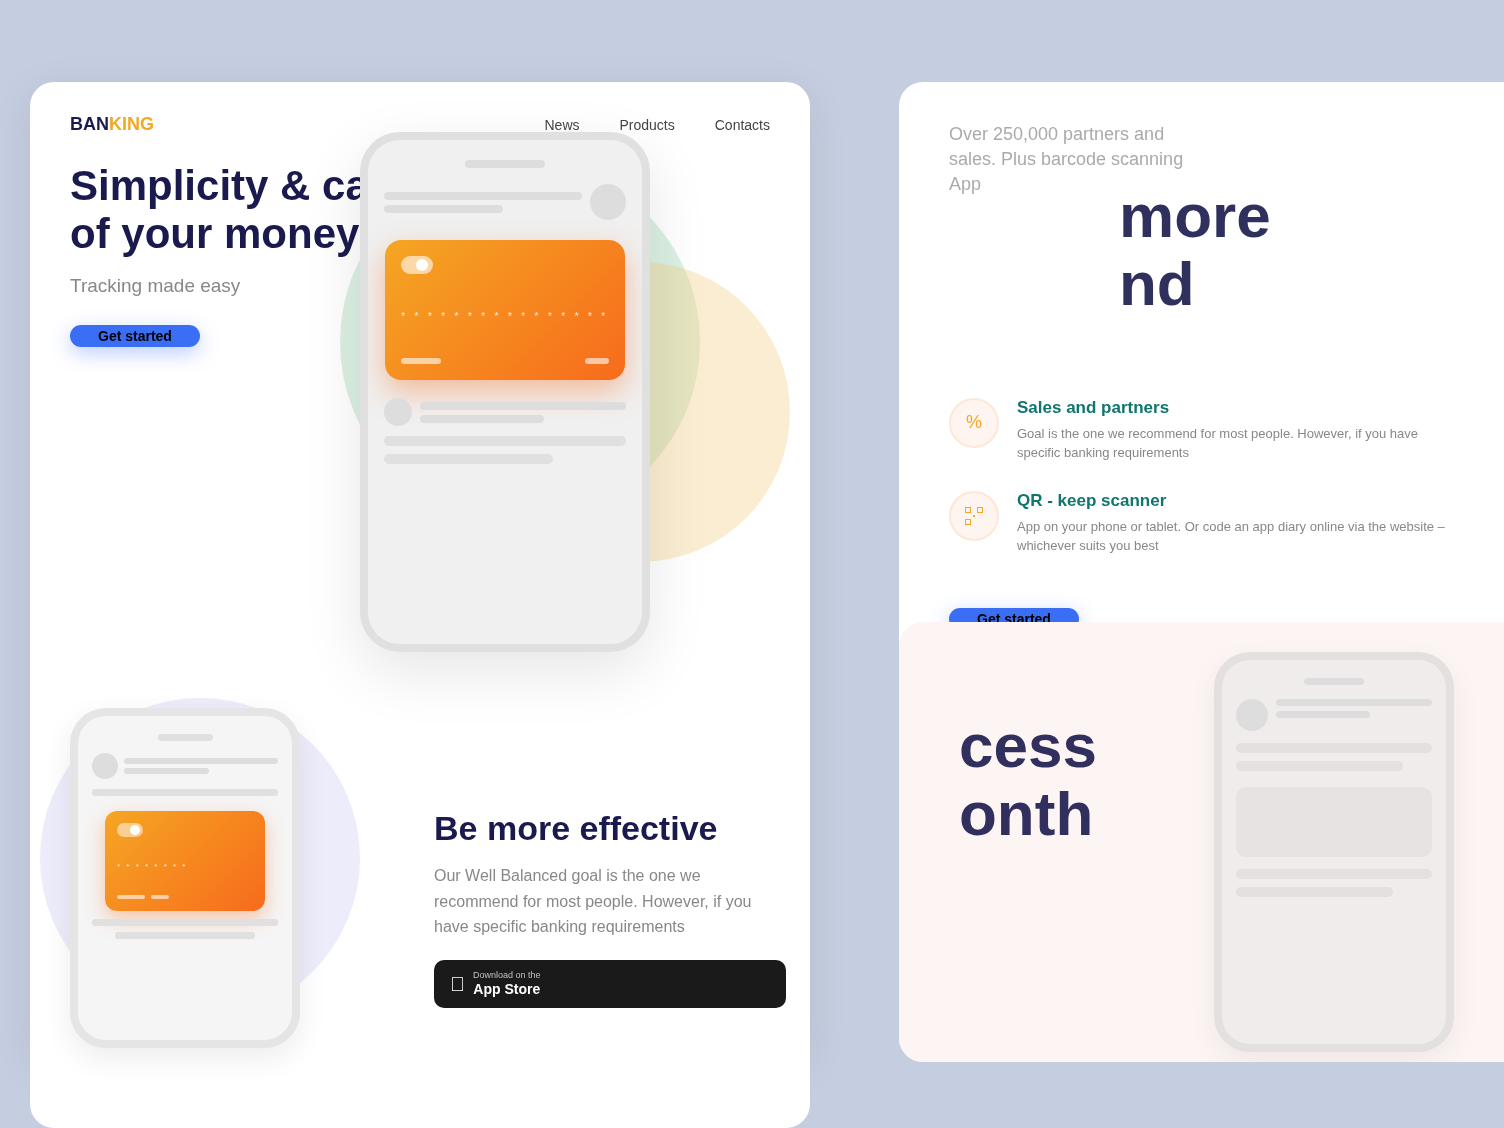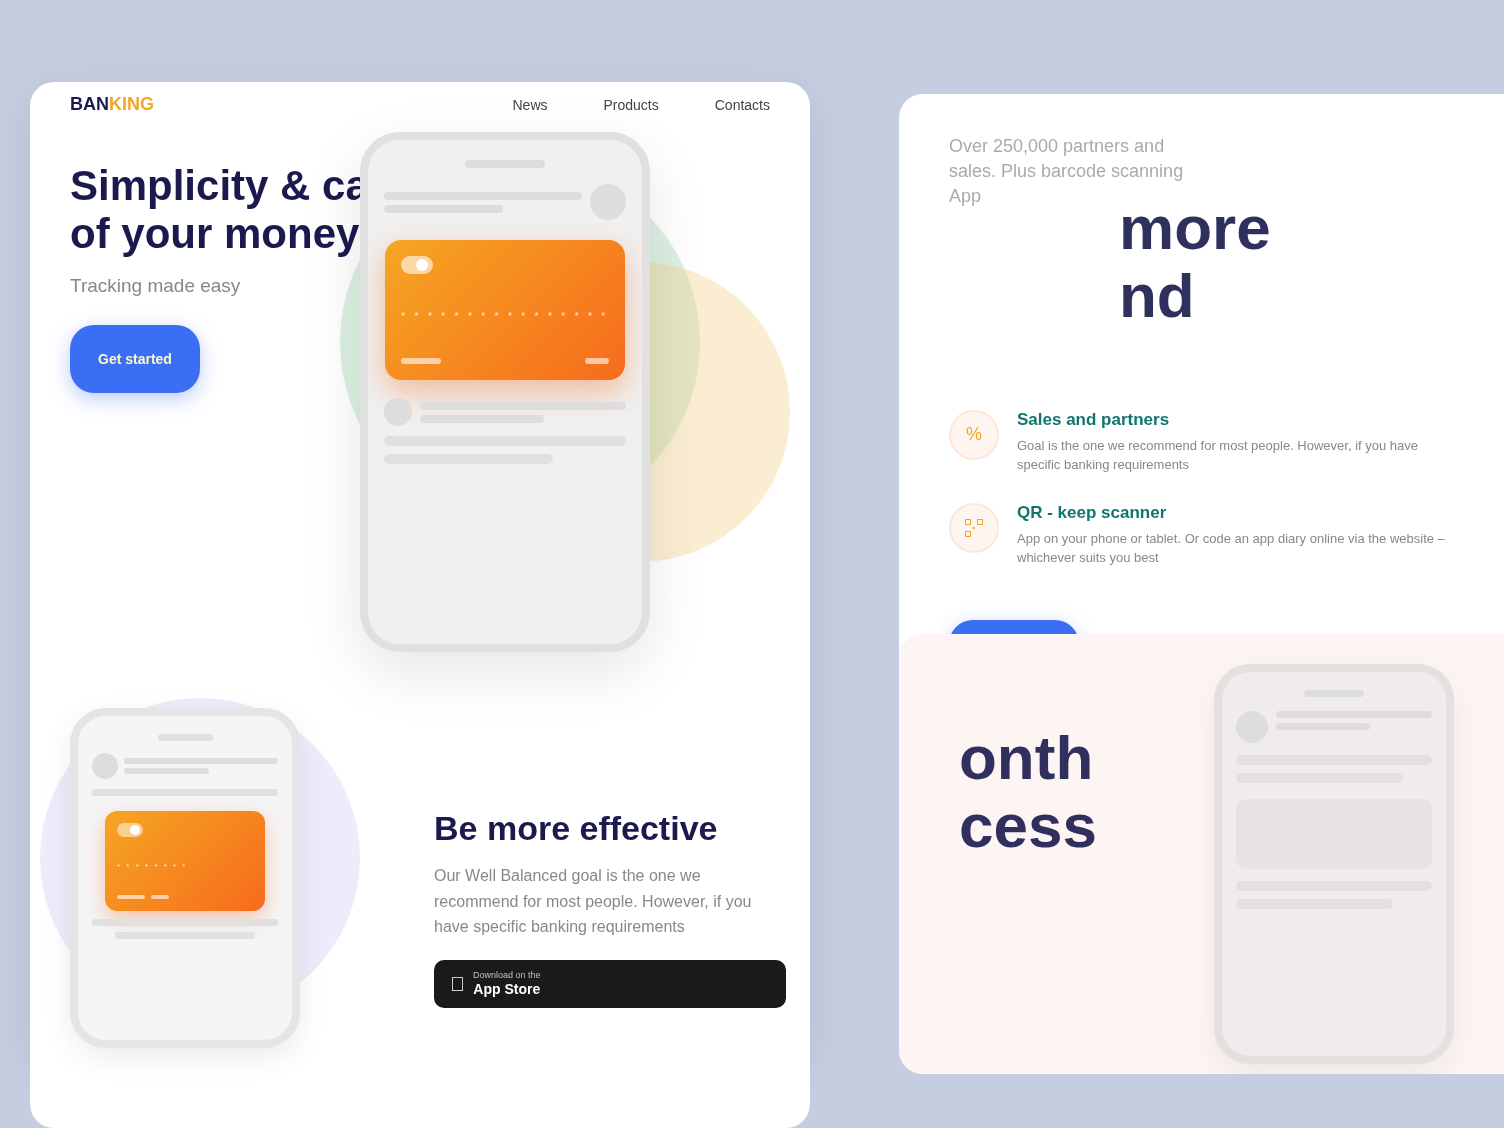--- a/index.html
+++ b/index.html
@@ -37,21 +37,21 @@
       border-radius: 24px;
       overflow: hidden;
       box-shadow: 0 8px 40px rgba(0,0,0,0.08);
     }
 
     
     .nav {
       position: absolute;
       top: 0; left: 0;
       width: 100%;
-      padding: 12px 40px;
+      padding: 32px 40px;
       display: flex;
       align-items: center;
       justify-content: space-between;
       z-index: 10;
     }
 
     .logo {
       display: flex;
       align-items: center;
       font-size: 18px;
@@ -59,21 +59,21 @@
     }
     .logo-ban {
       color: #1a1a4e;
     }
     .logo-king {
       color: #f5a623;
     }
 
     .nav-links {
       display: flex;
-      gap: 56px;
+      gap: 40px;
       list-style: none;
       align-items: flex-end;
     }
     .nav-links a {
       text-decoration: none;
       color: #444;
       font-size: 14px;
     }
 
     
@@ -93,24 +93,24 @@
     }
 
     .hero-subtitle {
       font-size: 19px;
       color: #888;
       margin-bottom: 28px;
     }
 
     .btn-primary {
       background: #3a6ef5;
-      color: #fef9c3;
+      color: #000000;
       border: none;
       border-radius: 24px;
-      padding: 26px 28px;
+      padding: 3px 28px;
       font-size: 14px;
       font-weight: 600;
       cursor: pointer;
       box-shadow: 0 6px 20px rgba(58,110,245,0.35);
     }
 
     
     .phone-mockup-hero {
       position: absolute;
       top: 50px;
@@ -482,21 +482,21 @@
           <div class="phone-line short"></div>
         </div>
       </div>
       <div class="phone-content-row"></div>
       <div class="phone-content-row short"></div>
     </div>
   </div>
 
 </div>
 
-<div class="right-panel" style="position:absolute;top:94px;right:0;width:605px;height:980px;background:white;border-radius:24px 0 0 24px;padding:40px 50px;overflow:hidden;">
+<div class="right-panel" style="position:absolute;top:82px;right:0;width:605px;height:980px;background:white;border-radius:24px 0 0 24px;padding:40px 50px;overflow:hidden;">
 
   <h2 class="right-header" style="color:#aaa;font-size:18px;font-weight:400;line-height:1.4;max-width:260px;margin-bottom:0;">Over 250,000 partners and sales. Plus barcode scanning App</h2>
 
   <div style="position:absolute;top:100px;left:220px;font-size:62px;font-weight:800;color:#1a1a4e;line-height:1.1;opacity:1;">
     <div style="opacity:0.9;">more</div>
     <div style="opacity:0.9;">nd</div>
   </div>
 
   <div style="margin-top:200px;">
 
@@ -534,22 +534,22 @@
         <div class="feature-desc">App on your phone or tablet. Or code an app diary online via the website – whichever suits you best</div>
       </div>
     </div>
 
     <button class="btn-primary right-get-started">Get started</button>
   </div>
 
   <div style="position:absolute;bottom:0;left:0;width:100%;height:440px;background:#fdf5f3;border-radius:24px 0 0 0;">
 
     <div style="position:absolute;top:90px;left:60px;font-size:62px;font-weight:800;color:#1a1a4e;line-height:1.1;opacity:0.9;">
+      <div>cess</div>
       <div>onth</div>
-      <div>cess</div>
     </div>
 
     <div style="position:absolute;right:50px;top:30px;width:240px;height:400px;background:#f0ecec;border-radius:36px;border:8px solid #e5e0e0;padding:18px 14px;display:flex;flex-direction:column;align-items:center;box-shadow:0 10px 30px rgba(0,0,0,0.06);">
       <div style="width:60px;height:7px;background:#ddd;border-radius:4px;margin-bottom:14px;"></div>
       <div style="display:flex;gap:8px;width:100%;margin-bottom:12px;">
         <div style="width:32px;height:32px;background:#ddd;border-radius:50%;flex-shrink:0;"></div>
         <div style="flex:1;">
           <div style="height:7px;background:#ddd;border-radius:4px;margin-bottom:5px;"></div>
           <div style="height:7px;background:#ddd;border-radius:4px;width:60%;"></div>
         </div>

